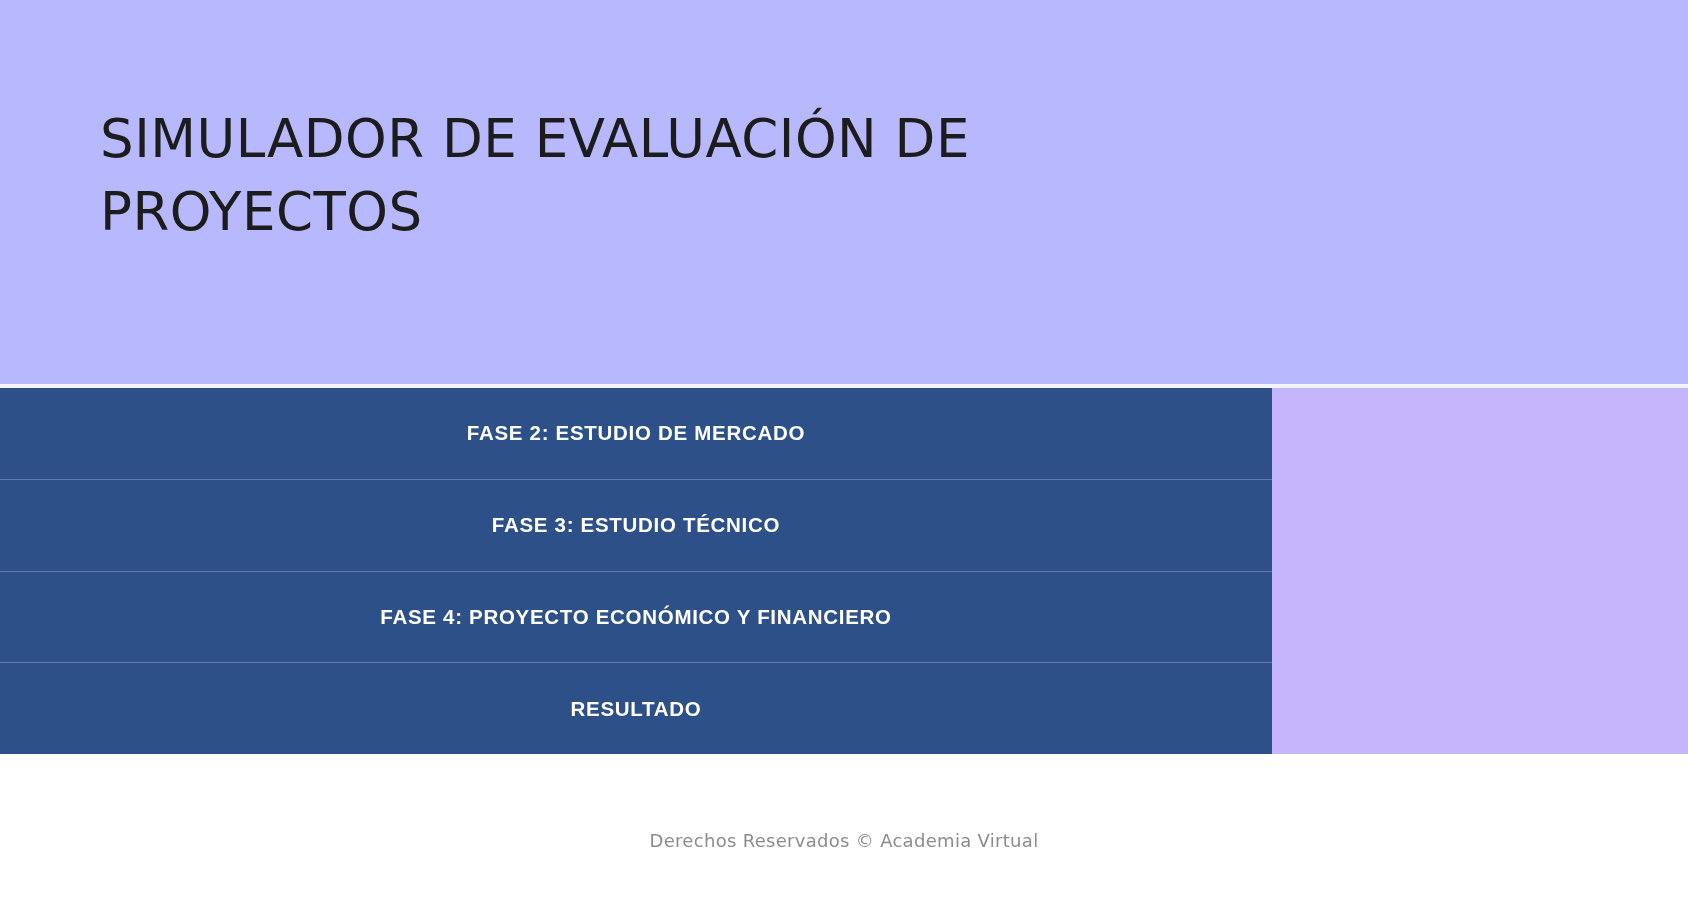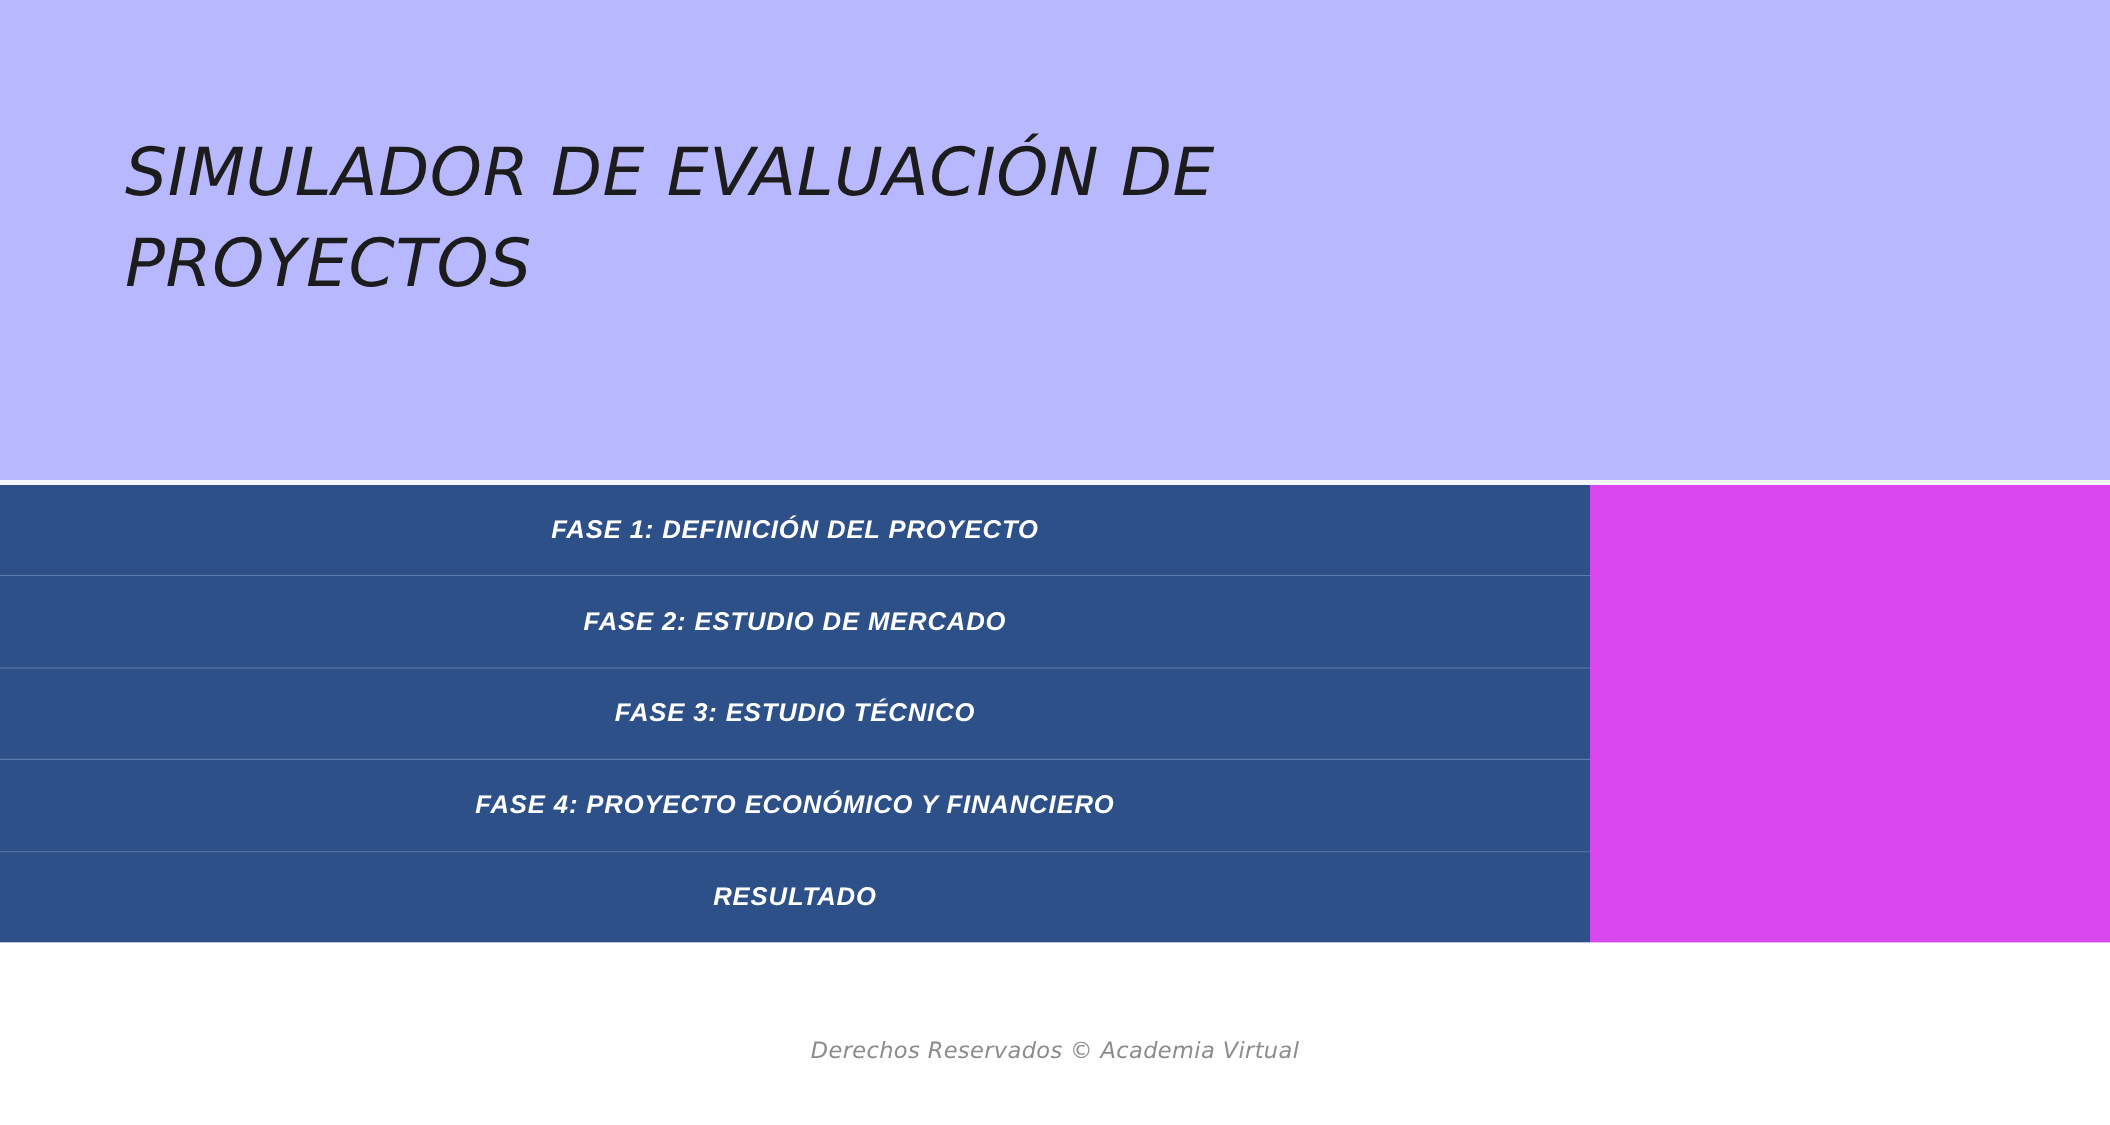--- a/index.html
+++ b/index.html
@@ -14,22 +14,21 @@
   body {
     font-family: "Liberation Sans", sans-serif;
     background: #ffffff;
     color: #222222;
   }
 
   .page {
     position: relative;
     width: 1688px;
     height: 900px;
-    background: #d946ef;
-    font-style: italic;
+    background: #c4b5fd;
   }
 
   
   .header-banner {
     position: absolute;
     left: 0;
     top: 0;
     width: 1688px;
     height: 384px;
     background: #b8b8fe;
@@ -179,23 +178,20 @@
 
   <div class="header-banner">
     <h1 class="header-title">SIMULADOR DE EVALUACIÓN DE PROYECTOS</h1>
   </div>
   <div class="banner-seam"></div>
 
   <div class="nav-wrap">
 
     <nav class="nav-menu">
       <div class="nav-item">
-        <span>FASE 1: DEFINICIÓN DEL PROYECTO</span>
-      </div>
-      <div class="nav-item">
         <span>FASE 2: ESTUDIO DE MERCADO</span>
       </div>
       <div class="nav-item">
         <span>FASE 3: ESTUDIO TÉCNICO</span>
       </div>
       <div class="nav-item">
         <span>FASE 4: PROYECTO ECONÓMICO Y FINANCIERO</span>
       </div>
       <div class="nav-item">
         <span>RESULTADO</span>

